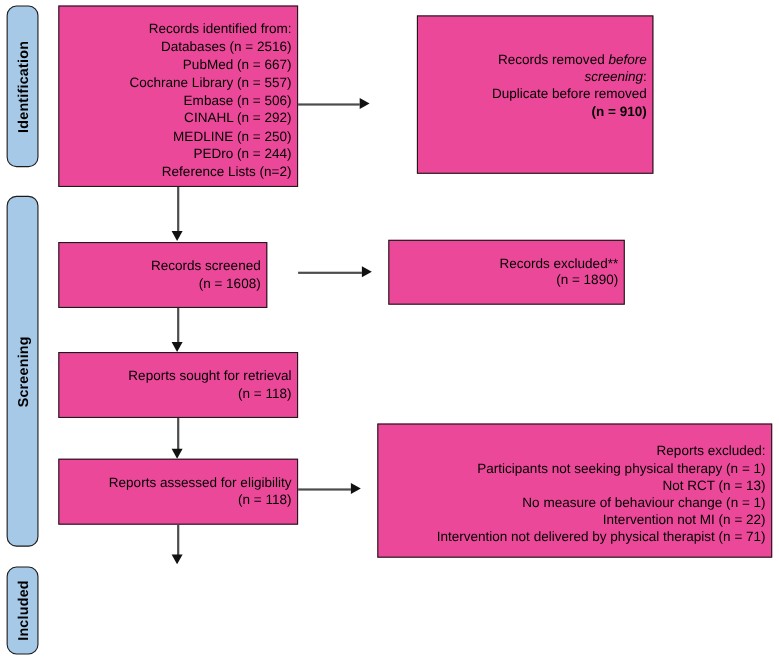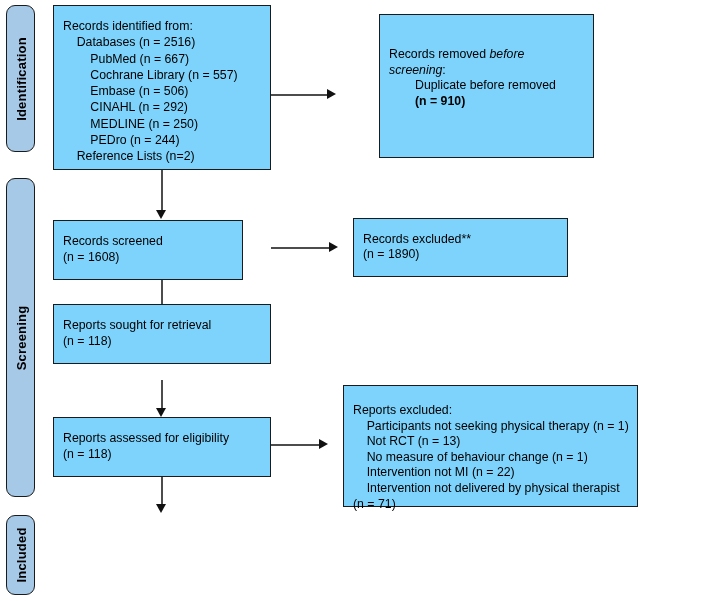--- a/index.html
+++ b/index.html
@@ -36,23 +36,24 @@
     white-space: nowrap;
     font-size: 13px;
     font-weight: bold;
     letter-spacing: 0.2px;
     color: #000000;
   }
 
   
   .flow-box {
     position: absolute;
-    background: #7dd3fc;
+    background: #ec4899;
     border: 1.6px solid #1b1b1b;
     box-sizing: border-box;
+    text-align: right;
   }
   .flow-box .box-text {
     position: absolute;
     left: 9px;
     right: 5px;
     top: 50%;
     transform: translateY(-50%);
     font-size: 12.3px;
     line-height: 15.6px;
     white-space: pre-wrap;
@@ -139,37 +140,37 @@
   <div class="arrow-right" style="left:329px; top:242px;"></div>
 
   <div class="flow-box" style="left:353px; top:218px; width:215px; height:59px;">
     <div class="box-text">Records excluded**
 (n = 1890)</div>
   </div>
 
   <div class="conn v" style="left:161px; top:280px; width:1.6px; height:32px;"></div>
   <div class="arrow-down" style="left:156px; top:311px;"></div>
 
-  <div class="flow-box" style="left:53px; top:304px; width:218px; height:60px;">
+  <div class="flow-box" style="left:53px; top:320px; width:218px; height:60px;">
     <div class="box-text">Reports sought for retrieval
 (n = 118)</div>
   </div>
 
   <div class="conn v" style="left:161px; top:380px; width:1.6px; height:29px;"></div>
   <div class="arrow-down" style="left:156px; top:408px;"></div>
 
   <div class="flow-box" style="left:53px; top:417px; width:218px; height:60px;">
     <div class="box-text">Reports assessed for eligibility
 (n = 118)</div>
   </div>
 
   <div class="conn h" style="left:271px; top:444px; width:48px;"></div>
   <div class="arrow-right" style="left:319px; top:439px;"></div>
 
-  <div class="flow-box align-top" style="left:343px; top:385px; width:295px; height:122px;">
+  <div class="flow-box align-top" style="left:343px; top:385px; width:359px; height:122px;">
     <div class="box-text" style="top:17px;">Reports excluded:
     Participants not seeking physical therapy (n = 1)
     Not RCT (n = 13)
     No measure of behaviour change (n = 1)
     Intervention not MI (n = 22)
     Intervention not delivered by physical therapist (n = 71)</div>
   </div>
 
   <div class="conn v" style="left:161px; top:477px; width:1.6px; height:28px;"></div>
   <div class="arrow-down" style="left:156px; top:504px;"></div>

